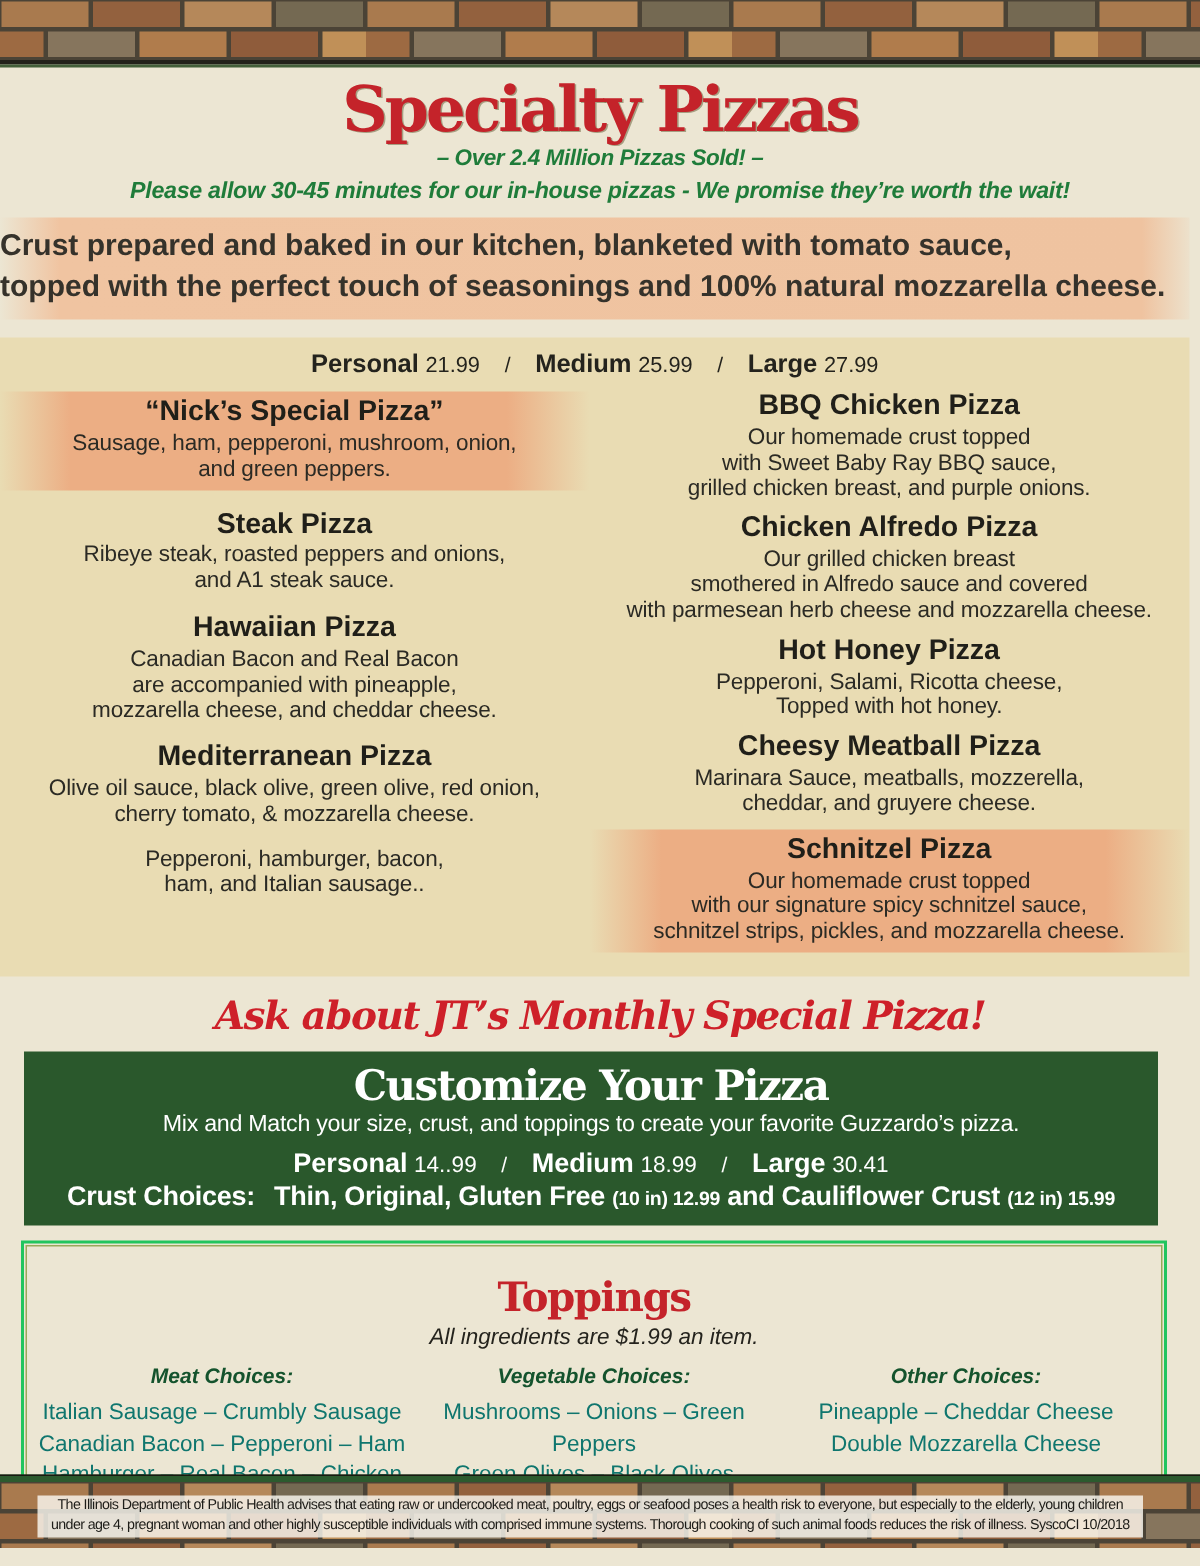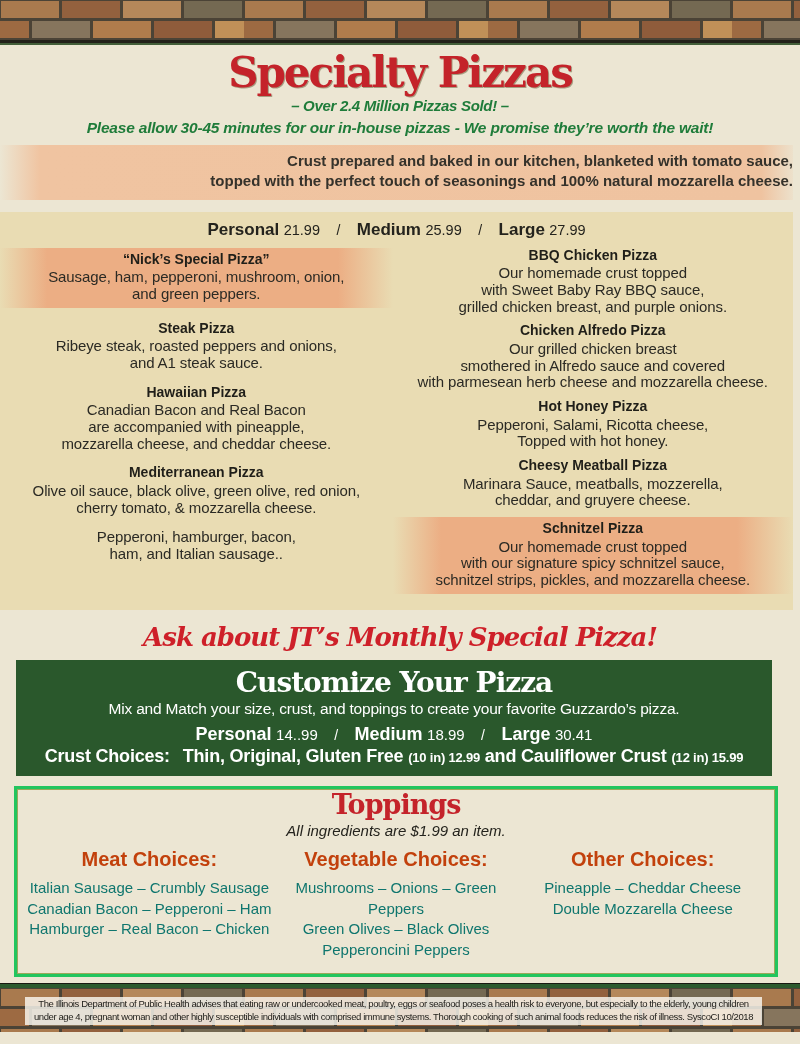--- a/index.html
+++ b/index.html
@@ -23,37 +23,37 @@
   }
   .tagline{
     text-align:center;color:#1f7c3a;font-size:15px;font-weight:bold;
     font-style:italic;margin-top:2px;letter-spacing:-0.3px;
   }
   .wait-note{
     text-align:center;color:#1f7c3a;font-size:15.5px;font-style:italic;
     font-weight:600;margin-top:5px;letter-spacing:-0.2px;
   }
   .crust-banner{
-    margin:8px 7px 0 0;padding:6px 0 8px;text-align:right;
-    font-weight:bold;font-size:15px;color:#35322b;line-height:1.35;
+    margin:8px 7px 0 0;padding:6px 0 8px;text-align:left;
+    font-weight:bold;font-size:20px;color:#35322b;line-height:1.35;
     background:linear-gradient(90deg, rgba(240,196,160,0) 0%, #f0c4a1 5%, #efc3a0 96%, rgba(240,196,160,.15) 100%);
   }
 
   
   .tan-panel{margin:12px 7px 0 0;background:#e9dcb3;padding:8px 0 8px;}
   .size-row{text-align:center;white-space:nowrap;}
   .size-row .lbl{font-weight:bold;font-size:17px;color:#24231d;}
   .size-row .prc{font-size:14.5px;color:#24231d;}
   .size-row .sep{font-size:14px;padding:0 12px;color:#24231d;}
   .cols{display:flex;margin-top:8px;}
   .col-l{width:49.5%;}
   .col-r{width:50.5%;}
   .pizza{text-align:center;margin-bottom:8px;}
   .col-l .pizza{margin-bottom:13px;}
-  .pizza .name{font-size:14px;font-weight:bold;color:#201f19;line-height:1.1;}
+  .pizza .name{font-size:19px;font-weight:bold;color:#201f19;line-height:1.1;}
   .pizza .desc{font-size:15px;line-height:1.12;white-space:pre-line;margin-top:2px;letter-spacing:-0.1px;}
   .hl{
     background:linear-gradient(90deg, rgba(236,174,132,0) 0%, #ecae84 12%, #ecae84 86%, rgba(236,174,132,0) 100%);
     padding:4px 0 5px;
   }
 
   
   .monthly{
     text-align:center;font-family:"DejaVu Serif", serif;font-style:italic;font-weight:bold;
     color:#ce2029;font-size:26px;margin:12px 0 8px;letter-spacing:-1px;
@@ -72,32 +72,32 @@
   .green-box .size-row{margin-top:6px;}
   .green-box .lbl{color:#fff;font-size:18px;}
   .green-box .prc{color:#fff;font-size:15px;}
   .green-box .sep{color:#fff;}
   .g-crust{font-weight:bold;font-size:18px;margin-top:1px;letter-spacing:-0.2px;white-space:nowrap;}
   .g-crust .small{font-size:13px;}
   .g-crust .clabel{margin-right:8px;}
 
   
   .toppings-box{
-    margin:10px 22px 0 14px;border:4px solid #22c55e;
+    margin:10px 22px 0 14px;border:2px solid #22c55e;
     outline:1px solid #9aa85a;outline-offset:-4px;
-    text-align:center;padding:0 8px 12px;
+    text-align:center;padding:22px 8px 12px;
   }
   .tp-title{
     font-family:"DejaVu Serif", serif;font-weight:bold;color:#c4232a;
     font-size:27px;letter-spacing:-1px;line-height:1.1;
   }
   .tp-note{font-style:italic;font-weight:normal;font-size:15px;color:#24231d;margin-top:2px;}
   .tp-cols{display:flex;margin-top:9px;}
   .tp-col{flex:1;}
-  .tp-head{font-weight:bold;font-size:20px;color:#c2410c;}
+  .tp-head{font-style:italic;font-weight:bold;font-size:14px;color:#14532d;}
   .tp-items{font-size:15px;line-height:1.38;white-space:pre-line;margin-top:7px;color:#0f766e;}
 
   
   .footer{position:absolute;left:0;right:0;bottom:0;}
   .footer-rule{height:4px;background:#2c5a2e;border-top:1px solid #191911;}
   .brick-foot{position:relative;height:56px;}
   .disclaimer{
     position:absolute;left:25px;right:38px;top:9px;
     background:rgba(250,248,240,.82);
     font-size:9.5px;letter-spacing:-0.4px;color:#1d1c18;line-height:1.32;

